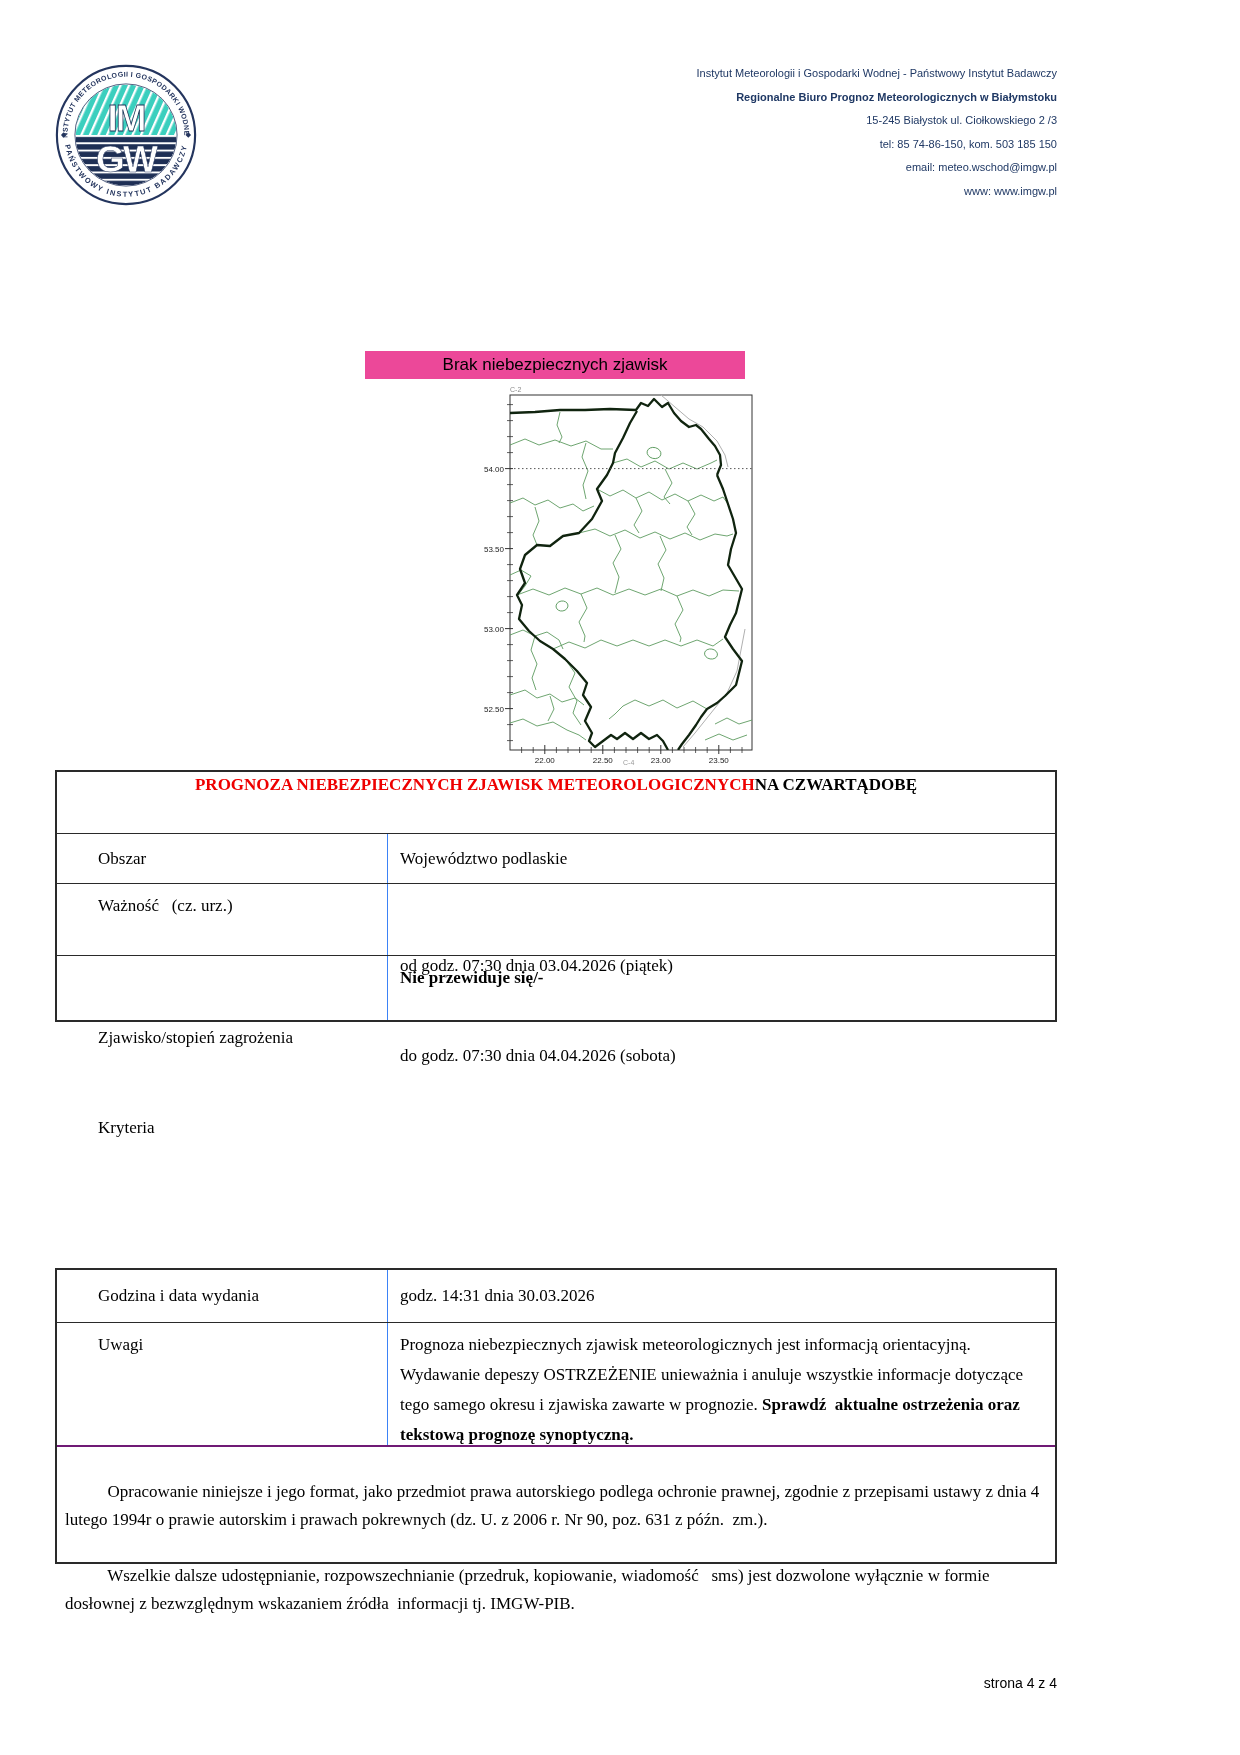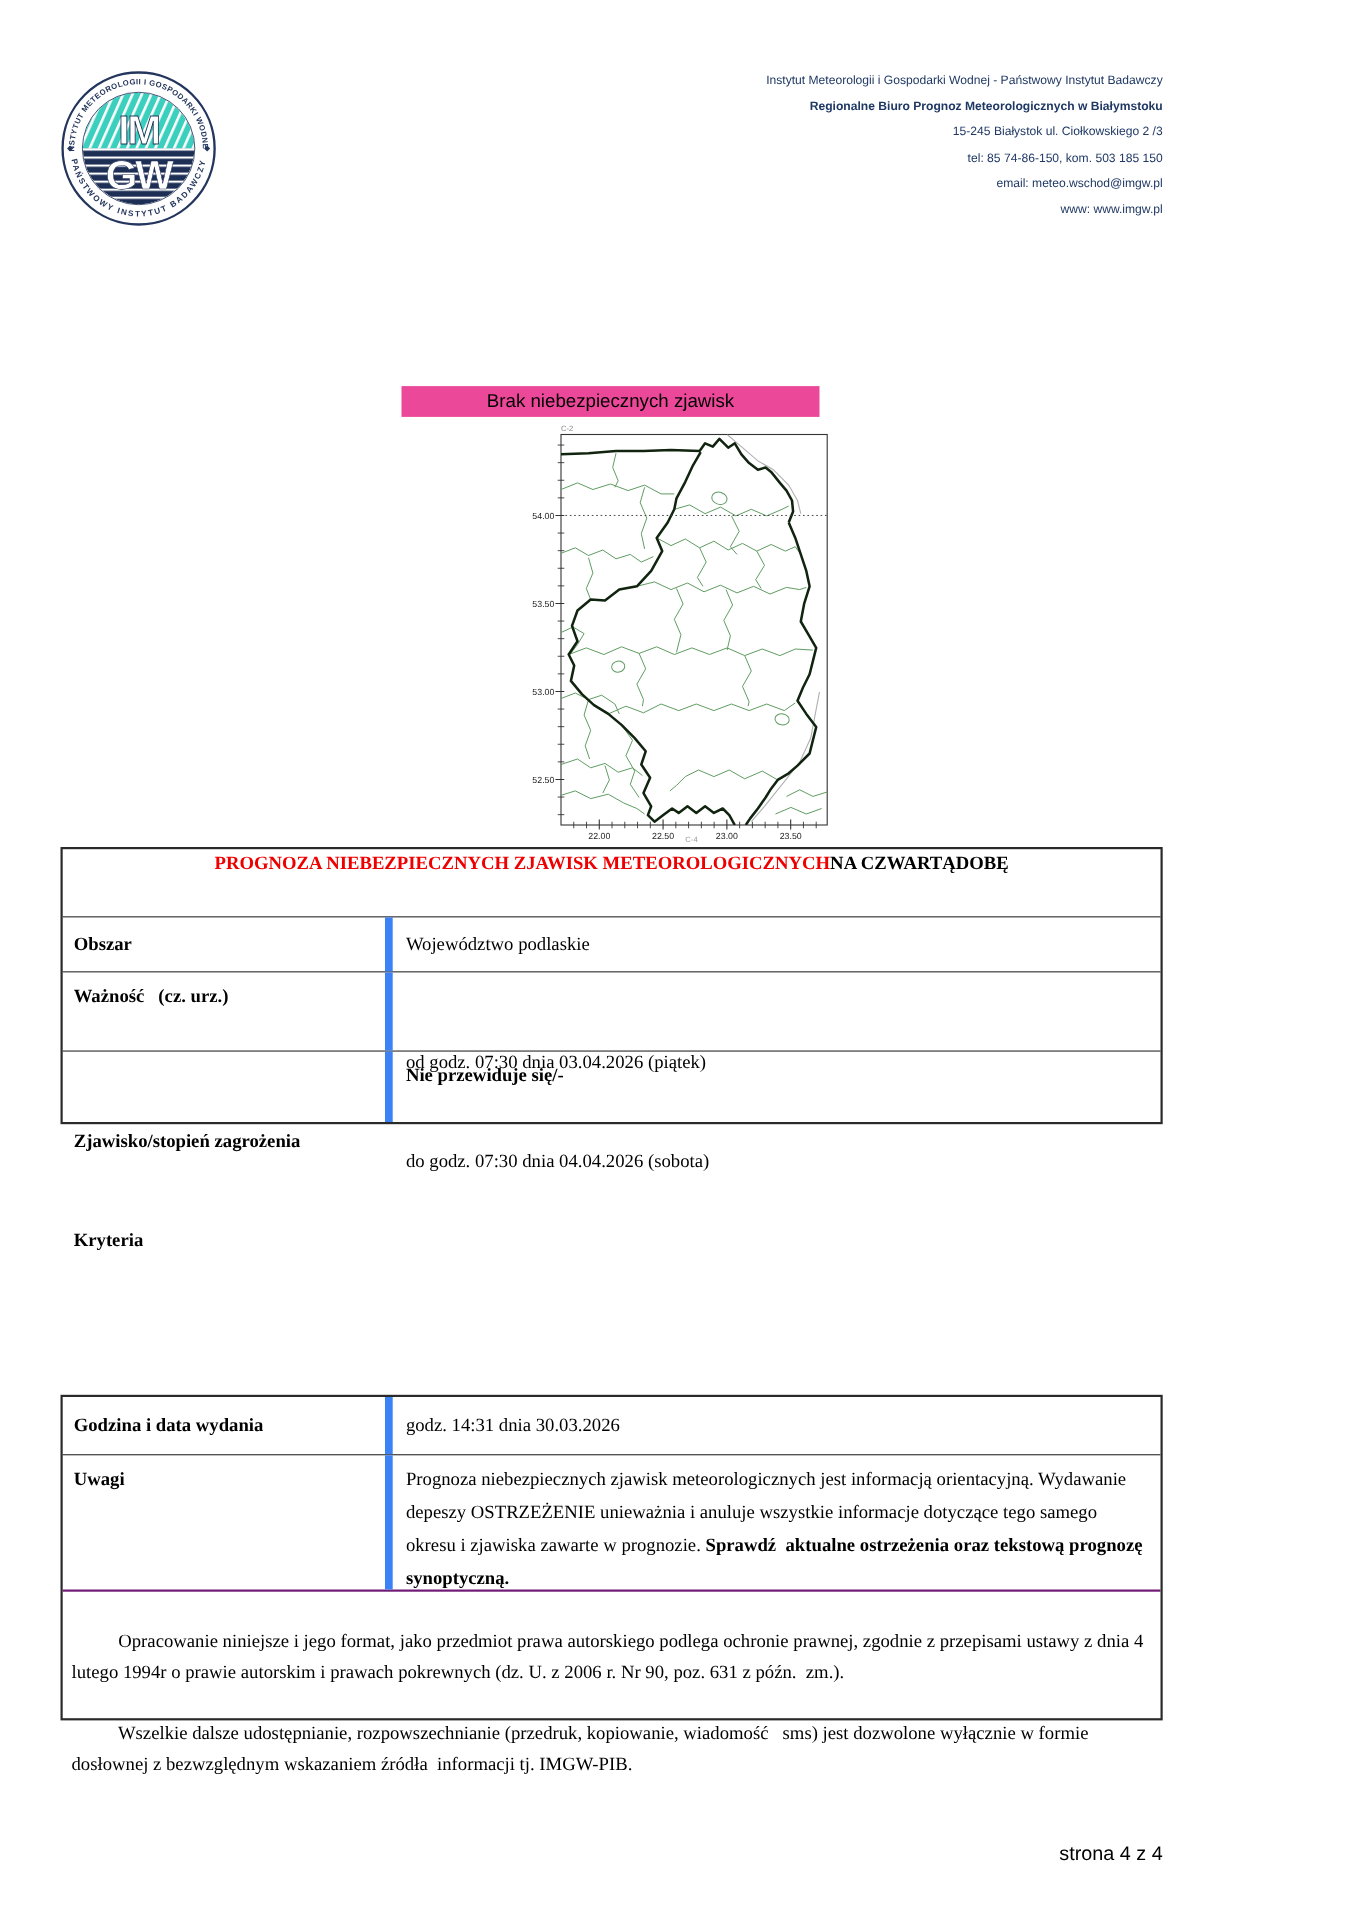--- a/index.html
+++ b/index.html
@@ -12,30 +12,30 @@
   
   .map-caption{position:absolute;left:365px;top:351px;width:380px;height:28px;background:#ec4899;
                font-family:"Liberation Sans",sans-serif;font-size:17px;line-height:28px;text-align:center;color:#000;}
   .map-wrap{position:absolute;left:465px;top:383px;width:300px;height:385px;}
   
   .tbl{position:absolute;left:55px;width:1002px;border:2px solid #2a2a2a;background:#fff;
        font-size:17px;box-sizing:border-box;}
   .trow{display:flex;border-top:1px solid #2a2a2a;box-sizing:border-box;}
   .trow.first{border-top:0;}
   .trow.thick-top{border-top:2px solid #701a75;}
-  .tlabel{width:300px;border-right:7px solid #3b82f6;font-weight:bold;padding:0 10px;
-          box-sizing:border-box;white-space:pre-wrap;line-height:30px;}
+  .tlabel{width:300px;border-right:1px solid #3b82f6;font-weight:normal;padding:0 10px;
+          box-sizing:border-box;white-space:pre-wrap;line-height:30px;margin-left:31px;}
   .tvalue{flex:1;padding:0 12px;box-sizing:border-box;white-space:pre-wrap;line-height:30px;}
   .pt8 .tlabel,.pt8 .tvalue{padding-top:7px;}
   .vcenter{align-items:center;}
   .ttitle{flex-direction:row;text-align:center;font-weight:bold;justify-content:center;line-height:26px;}
   .ttitle .red{color:#EE0000;}
   .tfooter{padding:3px 8px;line-height:28px;white-space:pre-wrap;box-sizing:border-box;width:100%;}
   .page-num{position:absolute;top:1675px;right:183px;font-family:"Liberation Sans",sans-serif;
-            font-size:18px;color:#000;}
+            font-size:14px;color:#000;}
   .logo{position:absolute;left:53px;top:62px;}
   svg text{font-family:"Liberation Sans",sans-serif;}
 </style>
 </head>
 <body>
 
 <div class="page">
 
   <svg class="logo" width="146" height="146" viewBox="0 0 150 150">
     <defs>

